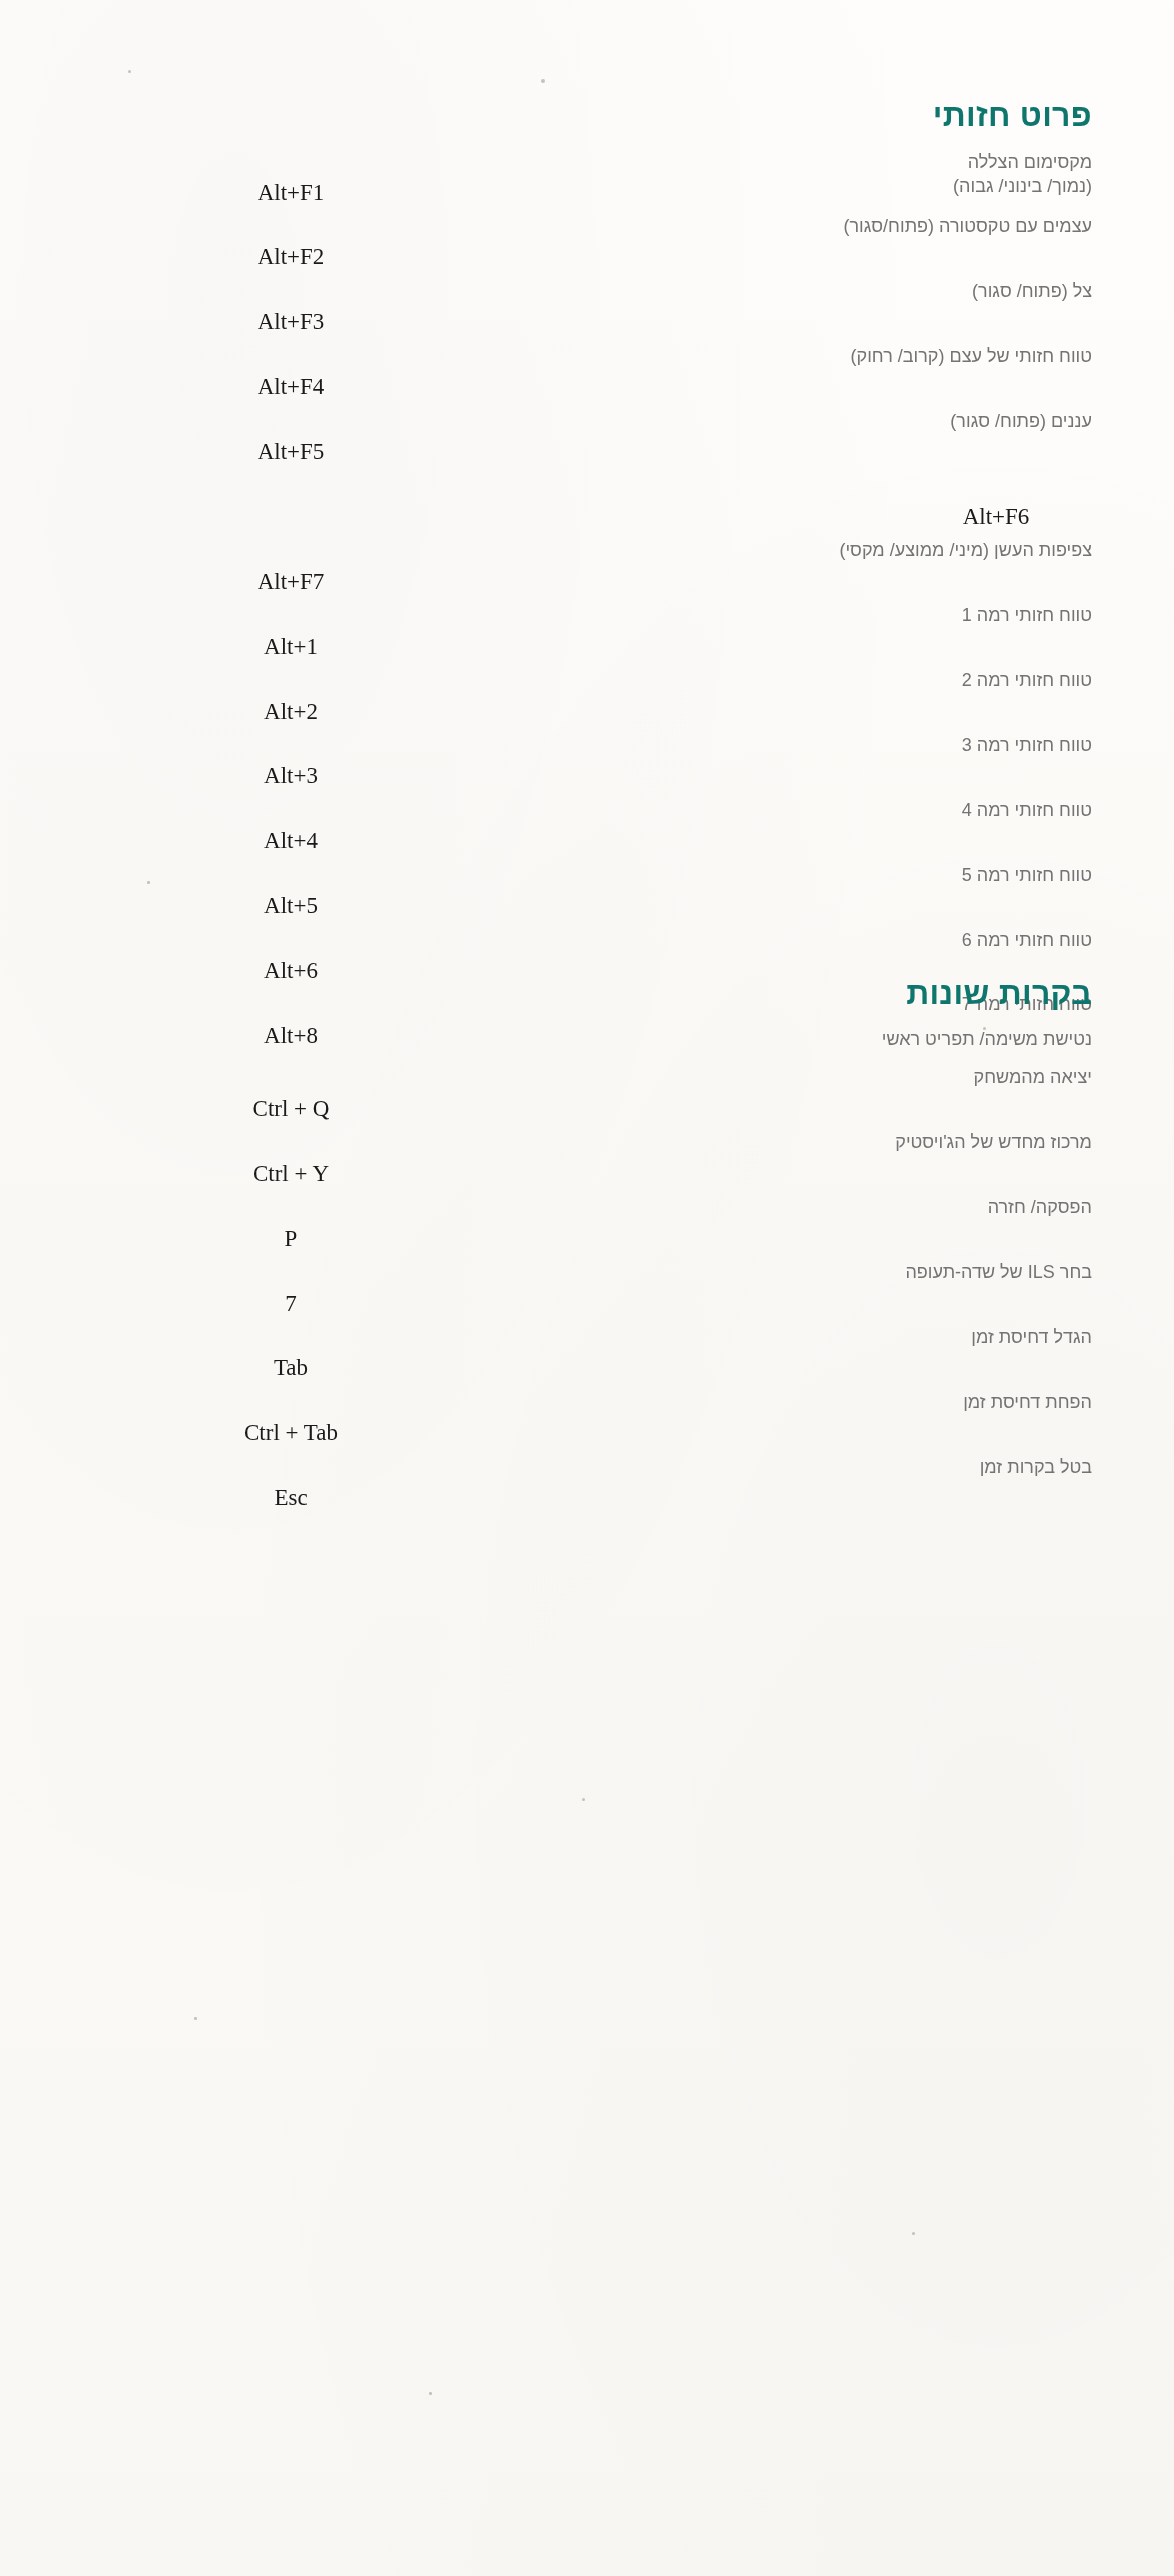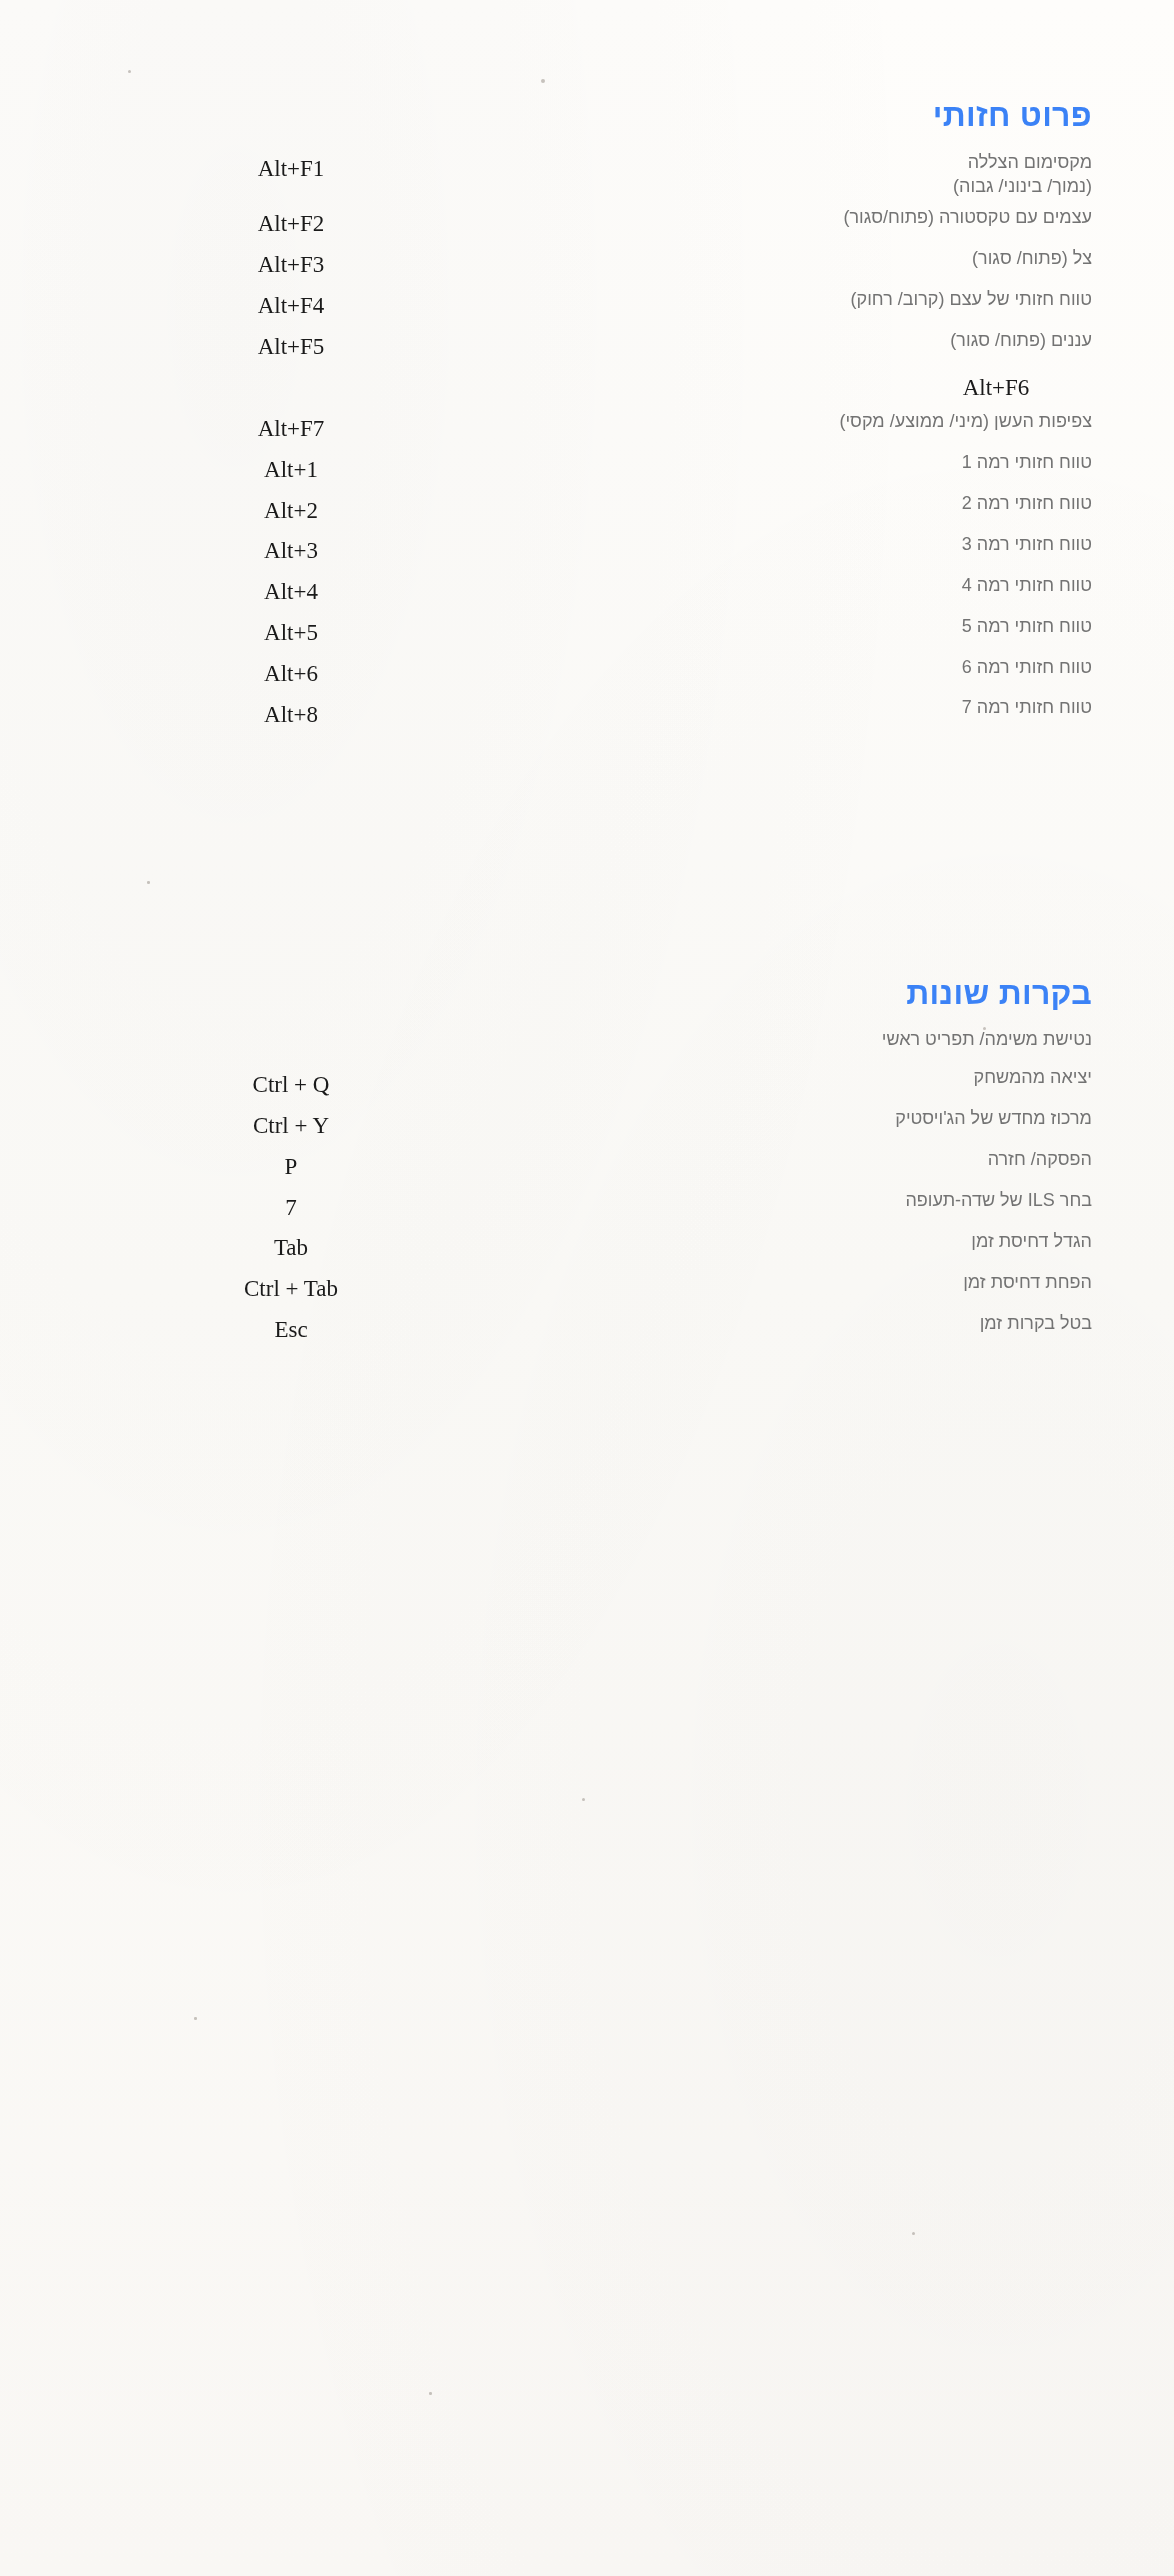--- a/index.html
+++ b/index.html
@@ -40,21 +40,21 @@
     position: absolute;
     width: 983px;
     right: 39px;
   }
 
   .section-title {
     font-size: 32px;
     font-weight: bold;
     text-align: right;
     letter-spacing: 0.3px;
-    color: #3b82f6;
+    color: #0f766e;
     padding-right: 43px;
     margin: 0 0 17px 0;
   }
 
   .rows {
     display: block;
   }
 
   .row {
     display: flex;
@@ -79,20 +79,21 @@
 
   .key {
     flex: 0 0 278px;
     text-align: center;
     font-size: 23px;
     line-height: 1.3;
     padding-top: 2.6px;
     color: #1a1a1a;
     direction: ltr;
     font-family: "Liberation Serif", serif;
+    margin-top: 24px;
   }
 
   .row.tall .desc { line-height: 1.32; }
 
   
   .rows .row + .row { margin-top: 8.4px; }
 
   #section-visual { top: 97px; }
   #section-controls { top: 975px; }
 </style>

